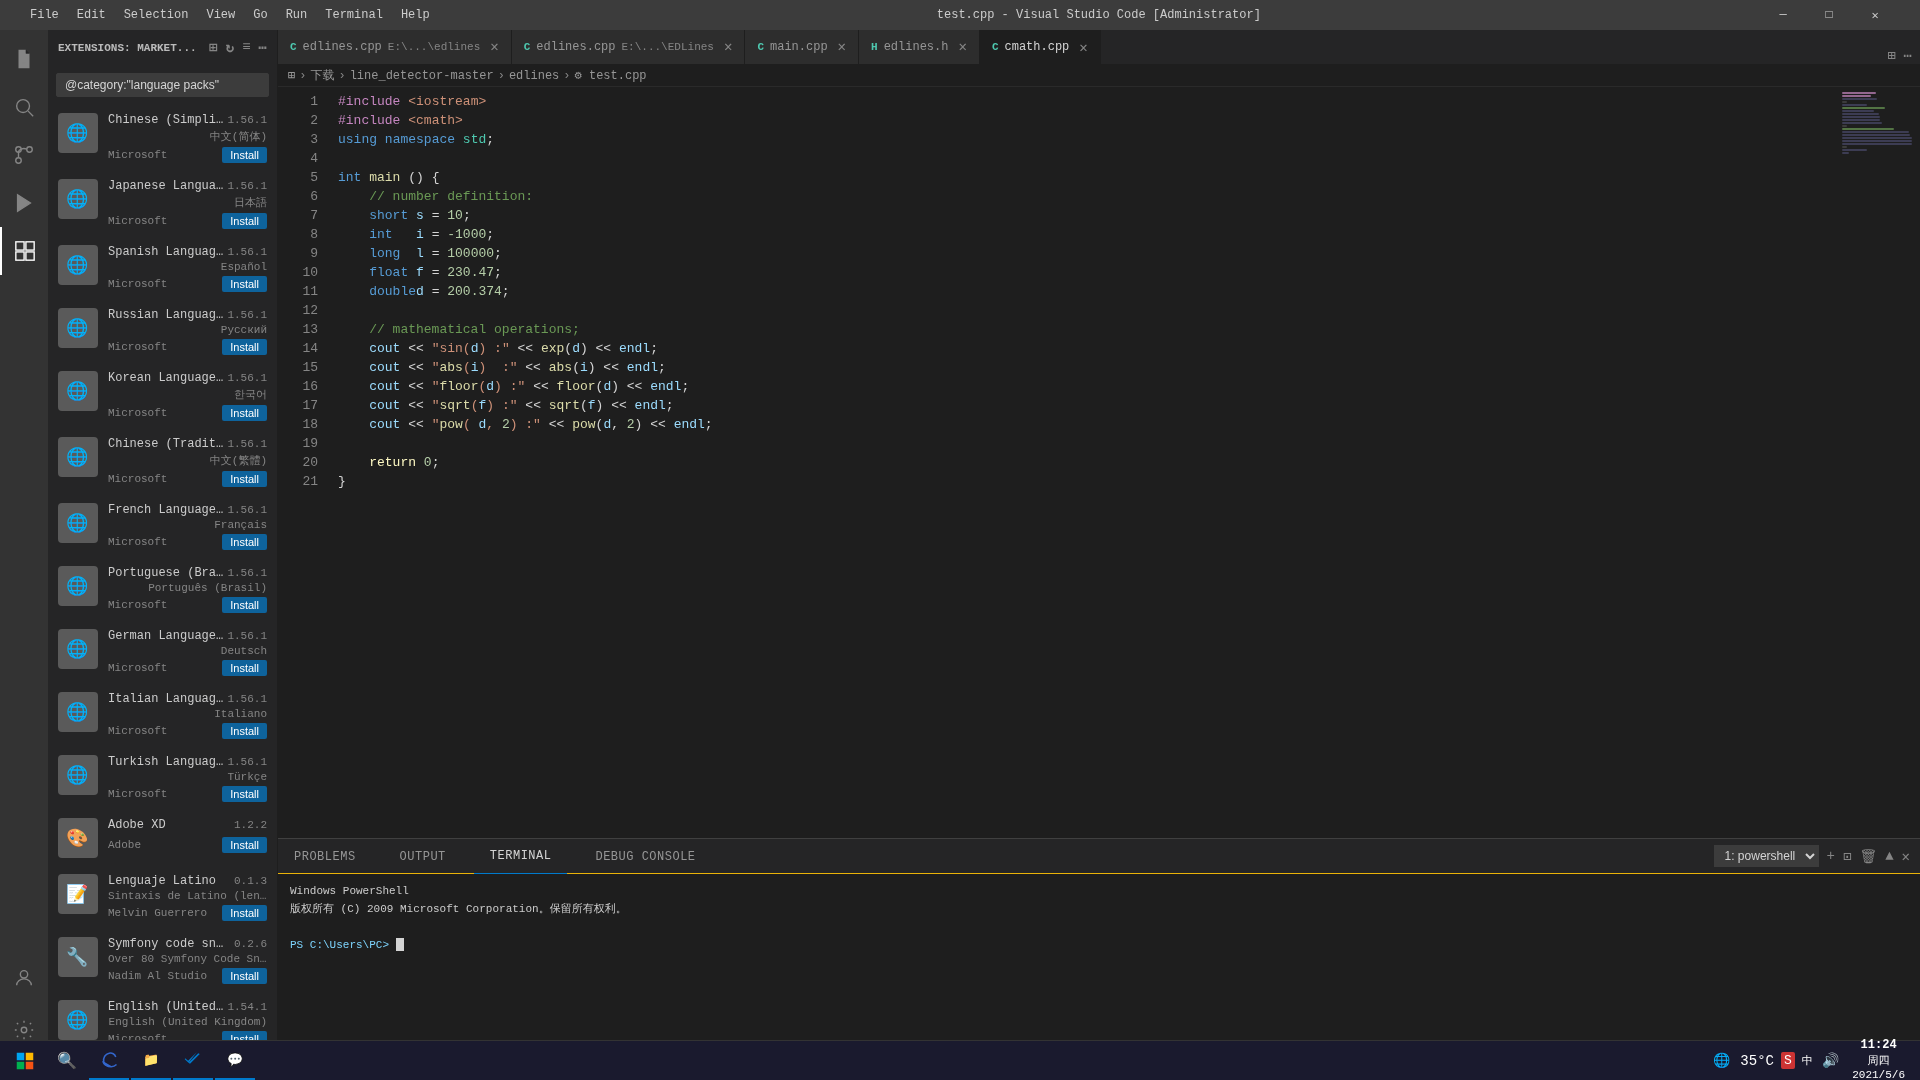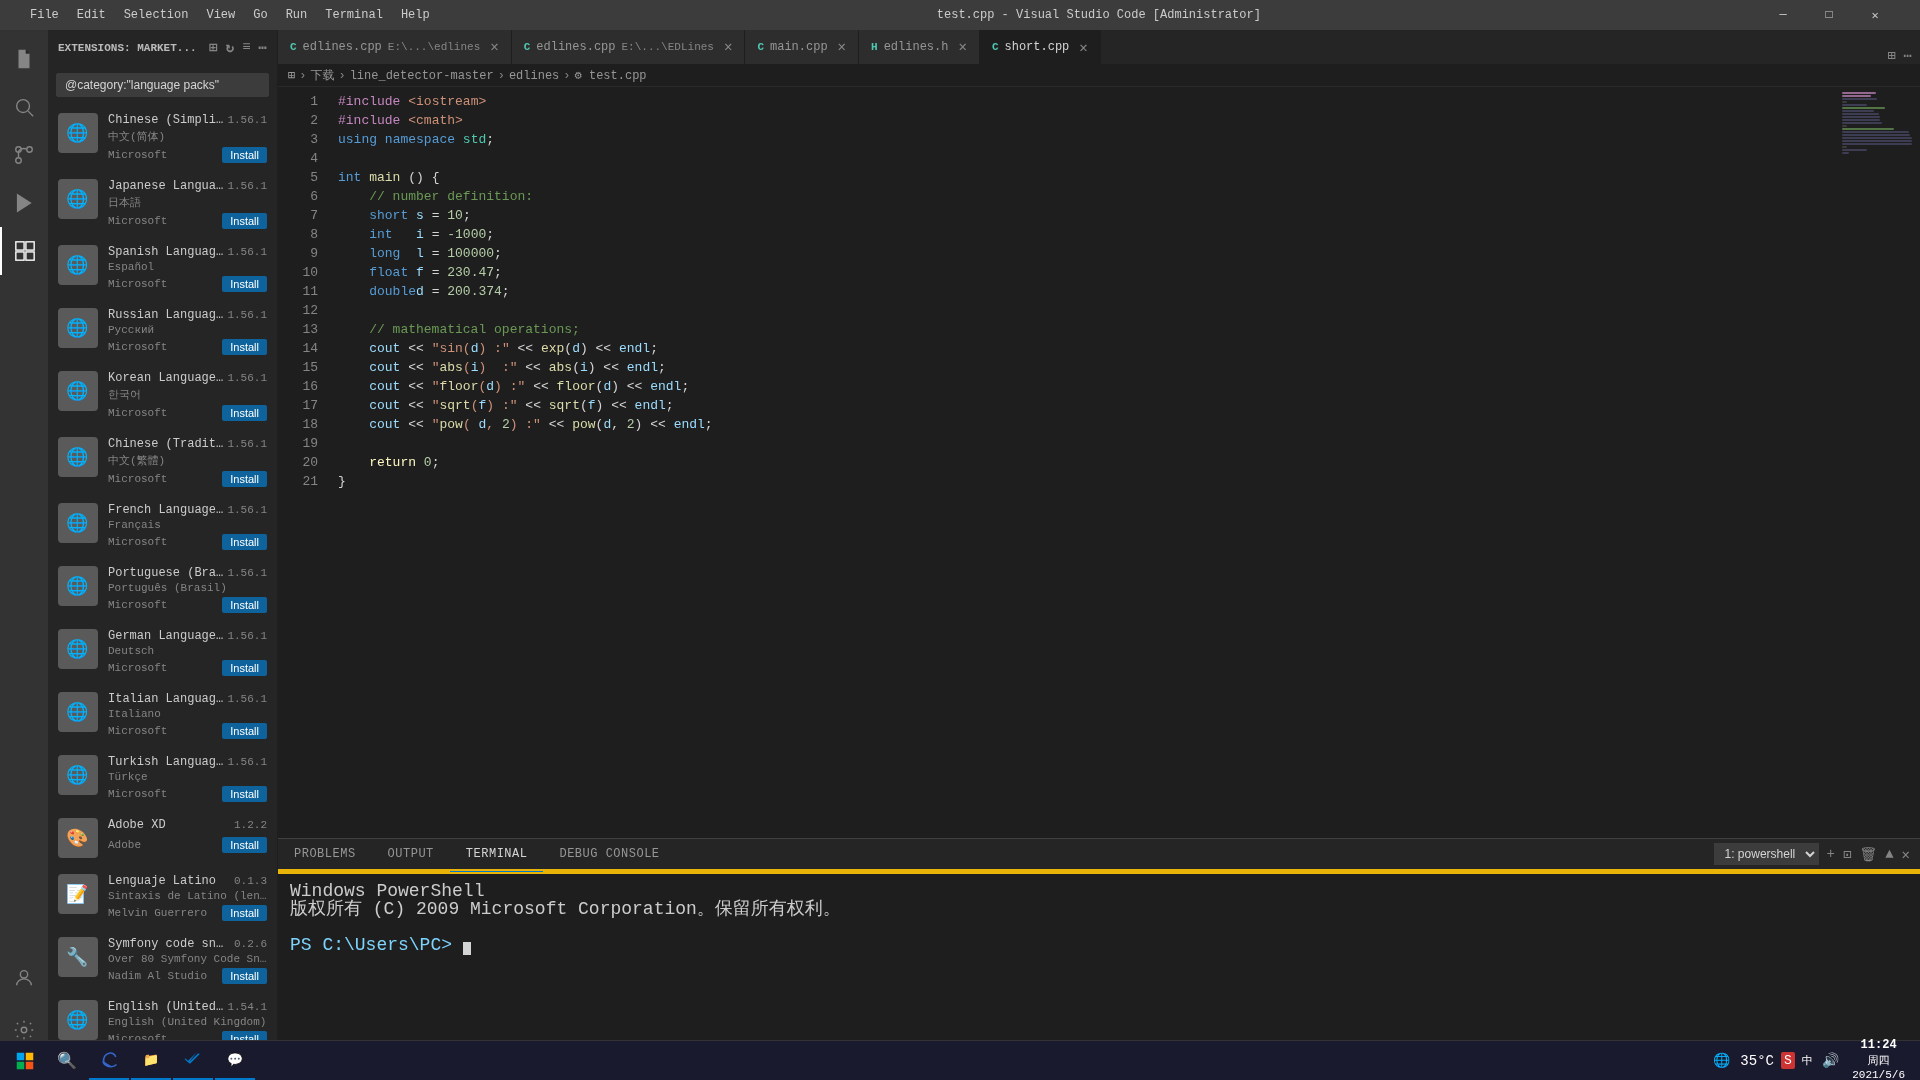--- a/index.html
+++ b/index.html
@@ -69,21 +69,21 @@
       border-bottom: none;
     }
     .ext-icon {
       width: 40px; height: 40px; background: #5a5a5a; border-radius: 4px; flex-shrink: 0;
       display: flex; align-items: center; justify-content: center; font-size: 18px; color: #d4d4d4;
     }
     .ext-info { flex: 1; min-width: 0; }
     .ext-name-row { display: flex; align-items: center; justify-content: space-between; gap: 4px; }
     .ext-name { font-size: 12px; color: #cccccc; white-space: nowrap; overflow: hidden; text-overflow: ellipsis; }
     .ext-version { font-size: 11px; color: #858585; flex-shrink: 0; }
-    .ext-desc { font-size: 11px; color: #858585; white-space: nowrap; overflow: hidden; text-overflow: ellipsis; margin-top: 2px; }
+    .ext-desc { font-size: 11px; color: #858585; white-space: nowrap; overflow: hidden; text-overflow: ellipsis; margin-top: 2px; text-align: right; }
     .ext-author-row { display: flex; align-items: center; justify-content: space-between; margin-top: 3px; }
     .ext-author { font-size: 11px; color: #858585; }
     .ext-install-btn {
       font-size: 11px; background: #0e639c; color: #ffffff; border: none; padding: 2px 8px;
       cursor: pointer; border-radius: 2px;
     }
 
     
     #editor-area { flex: 1; display: flex; flex-direction: column; overflow: hidden; }
 
@@ -140,38 +140,38 @@
     
     #minimap {
       width: 80px; background: #1e1e1e; overflow: hidden; opacity: 0.7;
     }
 
     
     #panel {
       height: 220px; background: #1e1e1e; border-top: 1px solid #404040; display: flex; flex-direction: column;
     }
     #panel-tabs {
-      height: 35px; background: #252526; display: flex; align-items: center; gap: 0;
-      border-bottom: 5px solid #eab308;
+      height: 35px; background: #252526; display: flex; gap: 12px;
+      border-bottom: 1px solid #eab308;
     }
     .panel-tab {
       height: 35px; padding: 0 16px; display: flex; align-items: center; font-size: 12px;
       color: #969696; cursor: pointer; text-transform: uppercase; letter-spacing: 0.5px;
     }
     .panel-tab.active { color: #d4d4d4; border-bottom: 1px solid #007acc; }
     #panel-tab-right {
       margin-left: auto; display: flex; align-items: center; gap: 8px; padding: 0 10px;
     }
     #panel-tab-right span { cursor: pointer; color: #858585; font-size: 14px; }
     #terminal-select {
       background: #3c3c3c; border: 1px solid #3c3c3c; color: #d4d4d4; font-size: 12px;
       padding: 2px 6px; cursor: pointer; outline: none;
     }
     #terminal-content {
-      flex: 1; padding: 8px 12px; font-size: 18px; line-height: 18px; overflow: auto;
+      flex: 1; padding: 8px 12px; font-size: 11px; line-height: 18px; overflow: auto;
       color: #cccccc;
     }
     #terminal-content .prompt { color: #7dd3fc; }
     #terminal-content .cursor { display: inline-block; width: 8px; height: 13px; background: #d4d4d4; vertical-align: text-bottom; animation: blink 1s step-end infinite; }
     @keyframes blink { 50% { opacity: 0; } }
 
     
     #status-bar {
       height: 22px; background: #007acc; display: flex; align-items: center;
       font-size: 12px; color: #ffffff; padding: 0 10px;
@@ -536,21 +536,21 @@
     <span class="tab-close">✕</span>
   </div>
           <div class="tab">
     <span class="tab-icon" style="color:#4ec9b0; font-size:11px; font-weight:bold;">H</span>
     <span>edlines.h</span>
 
     <span class="tab-close">✕</span>
   </div>
           <div class="tab active">
     <span class="tab-icon" style="color:#4ec9b0; font-size:11px; font-weight:bold;">C</span>
-    <span>short.cpp</span>
+    <span>cmath.cpp</span>
 
     <span class="tab-close">✕</span>
   </div>
           <div id="tabs-right">
           <span title="Split Editor">⊞</span>
           <span>⋯</span>
         </div>
       </div>
 
       <div id="breadcrumb">

